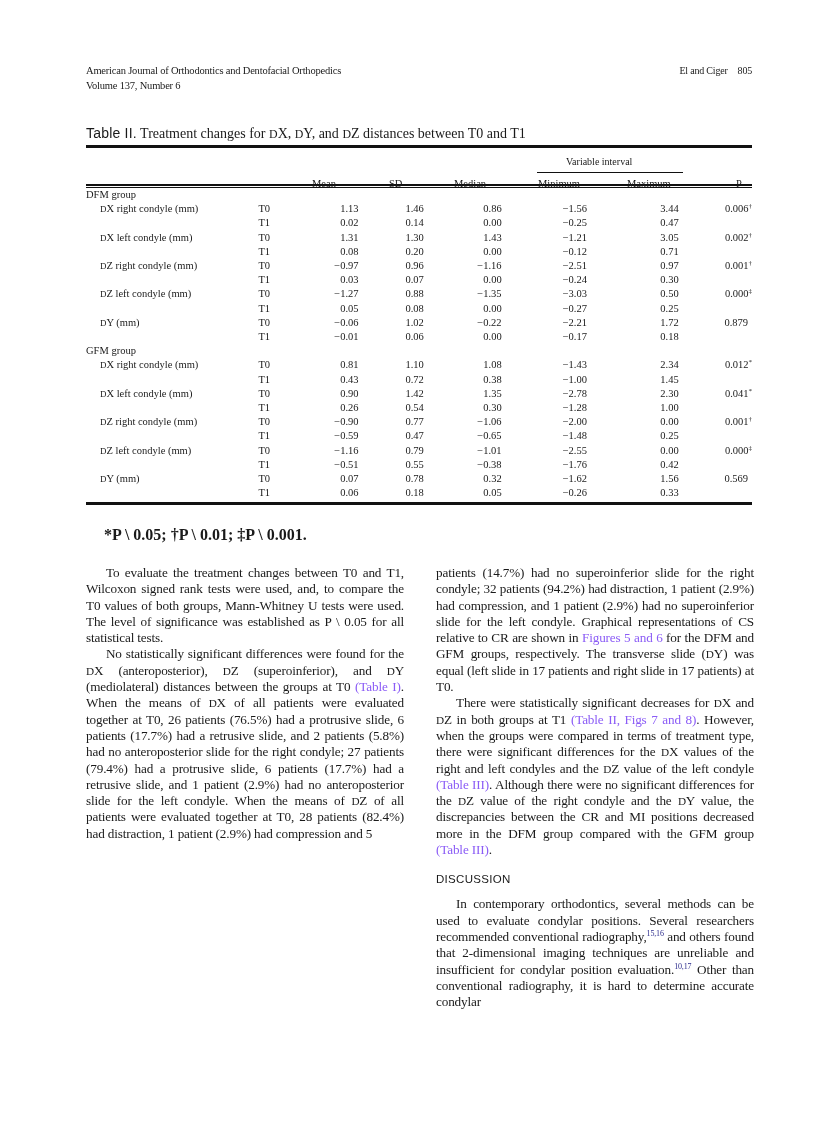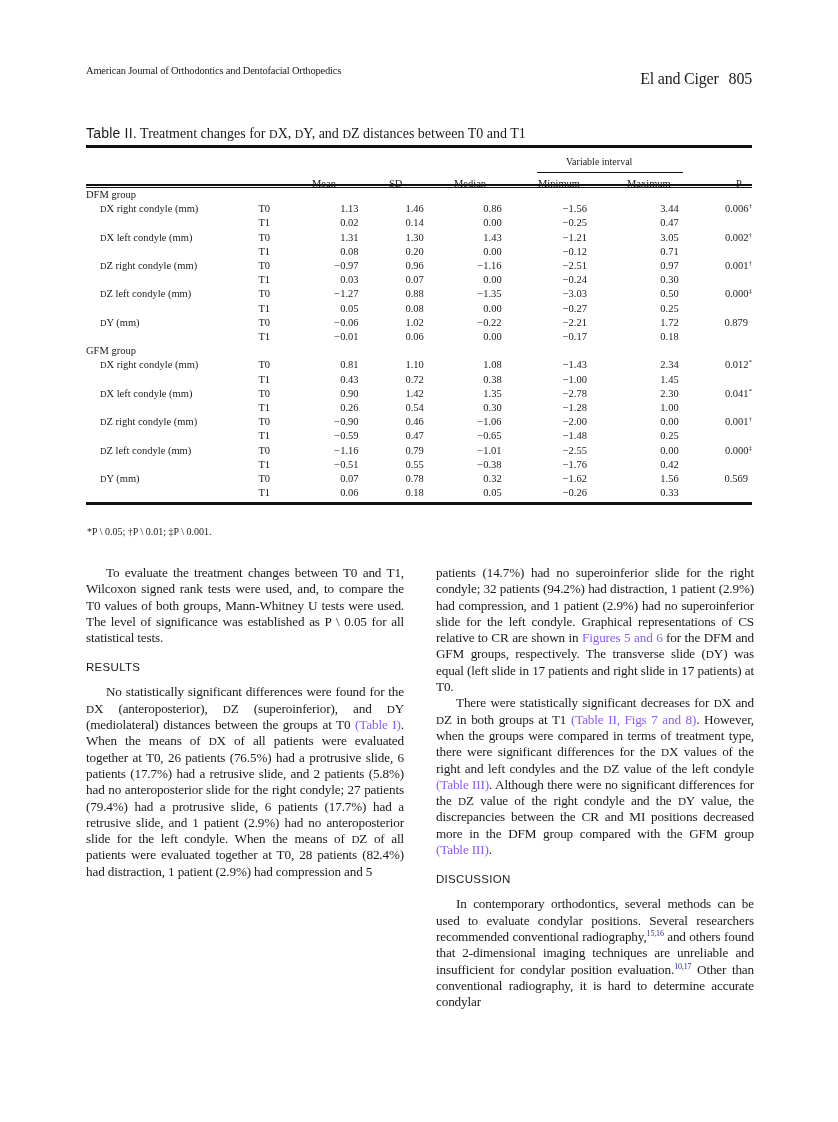--- a/index.html
+++ b/index.html
@@ -5,21 +5,21 @@
   html, body { margin: 0; padding: 0; background: #ffffff; }
   body {
     width: 838px; height: 1122px; position: relative; overflow: hidden;
     font-family: "Liberation Serif", "DejaVu Serif", serif; color: #1a1a1a;
   }
   .running-head {
     position: absolute; left: 86px; top: 63px; width: 666px;
     font-size: 10.5px; line-height: 15px; letter-spacing: -0.2px;
   }
   .running-head .left { position: absolute; left: 0; top: 0; }
-  .running-head .right { position: absolute; right: 0; top: 8px; font-size: 16px; }
+  .running-head .right { position: absolute; right: 0; top: 0; font-size: 10px; }
   .running-head .right .page { margin-left: 10px; }
 
   .table-caption {
     position: absolute; left: 86px; top: 124px; width: 670px;
     font-size: 14px; line-height: 18px;
   }
   .table-caption .label {
     font-family: "Liberation Sans", "DejaVu Sans", sans-serif; font-size: 14px;
     letter-spacing: 0.2px;
   }
@@ -35,21 +35,21 @@
 
   table.data { border-collapse: collapse; width: 666px; font-size: 10.5px; }
   table.data td { padding: 0; height: 14.2px; line-height: 14.2px; white-space: nowrap; }
   td.lbl { width: 162px; }
   td.grp { font-size: 10.5px; }
   td.var { padding-left: 14px !important; }
   td.tp { width: 50px; }
   td.num { text-align: right; }
   sup { font-size: 7px; vertical-align: top; line-height: 8px; }
 
-  .footnote { position: absolute; left: 87px; top: 526px; font-size: 10px; }
+  .footnote { position: absolute; left: 104px; top: 526px; font-size: 16px; font-weight: bold; }
 
   .col {
     position: absolute; width: 318px; font-size: 13.2px; line-height: 16.3px;
     text-align: justify; letter-spacing: -0.15px;
   }
   .col p { margin: 0; }
   .col p.ind { text-indent: 20px; }
   .col-left { left: 86px; top: 565px; }
   .col-right { left: 436px; top: 565px; }
   .section-head {
@@ -58,20 +58,21 @@
   }
   .link { color: #8b5cf6; }
   .ref { color: #2b2b8c; font-size: 8px; vertical-align: top; line-height: 9px; }
 </style>
 </head>
 <body>
 
 <div class="running-head">
   <div class="left">
     <div>American Journal of Orthodontics and Dentofacial Orthopedics</div>
+    <div>Volume 137, Number 6</div>
   </div>
   <div class="right">
     <span>El and Ciger</span><span class="page">805</span>
   </div>
 </div>
 
 <div class="table-caption">
   <span class="label">Table II.</span>
   <span><span>Treatment changes for </span><span class="sc">D</span><span>X, </span><span class="sc">D</span><span>Y, and </span><span class="sc">D</span><span>Z distances between T0 and T1</span></span>
 </div>
@@ -244,21 +245,21 @@
           <td class="num">0.54</td>
           <td class="num">0.30</td>
           <td class="num">−1.28</td>
           <td class="num">1.00</td>
           <td class="num" style="padding-right: 4px;"><span></span><sup></sup></td>
         </tr>
         <tr>
           <td class="lbl var"><span class="sc">D</span><span>Z right condyle (mm)</span></td>
           <td class="tp">T0</td>
           <td class="num">−0.90</td>
-          <td class="num">0.46</td>
+          <td class="num">0.77</td>
           <td class="num">−1.06</td>
           <td class="num">−2.00</td>
           <td class="num">0.00</td>
           <td class="num"><span>0.001</span><sup>†</sup></td>
         </tr>
         <tr>
           <td class="lbl var"></td>
           <td class="tp">T1</td>
           <td class="num">−0.59</td>
           <td class="num">0.47</td>
@@ -309,21 +310,20 @@
         </tr>
       </tbody>
   </table>
   <div class="rule-thick" style="margin-top:2px"></div>
 </div>
 
 <div class="footnote">*P \ 0.05; †P \ 0.01; ‡P \ 0.001.</div>
 
 <div class="col col-left">
   <p class="ind">To evaluate the treatment changes between T0 and T1, Wilcoxon signed rank tests were used, and, to compare the T0 values of both groups, Mann-Whitney U tests were used. The level of significance was established as P \ 0.05 for all statistical tests.</p>
-  <div class="section-head" style="margin-top:14px">RESULTS</div>
   <p class="ind"><span>No statistically significant differences were found for the </span><span class="sc">D</span><span>X (anteroposterior), </span><span class="sc">D</span><span>Z (superoinferior), and </span><span class="sc">D</span><span>Y (mediolateral) distances between the groups at T0 </span><span class="link">(Table I)</span><span>. When the means of </span><span class="sc">D</span><span>X of all patients were evaluated together at T0, 26 patients (76.5%) had a protrusive slide, 6 patients (17.7%) had a retrusive slide, and 2 patients (5.8%) had no anteroposterior slide for the right condyle; 27 patients (79.4%) had a protrusive slide, 6 patients (17.7%) had a retrusive slide, and 1 patient (2.9%) had no anteroposterior slide for the left condyle. When the means of </span><span class="sc">D</span><span>Z of all patients were evaluated together at T0, 28 patients (82.4%) had distraction, 1 patient (2.9%) had compression and 5</span></p>
 </div>
 
 <div class="col col-right">
   <p><span>patients (14.7%) had no superoinferior slide for the right condyle; 32 patients (94.2%) had distraction, 1 patient (2.9%) had compression, and 1 patient (2.9%) had no superoinferior slide for the left condyle. Graphical representations of CS relative to CR are shown in </span><span class="link">Figures 5 and 6</span><span> for the DFM and GFM groups, respectively. The transverse slide (</span><span class="sc">D</span><span>Y) was equal (left slide in 17 patients and right slide in 17 patients) at T0.</span></p>
   <p class="ind"><span>There were statistically significant decreases for </span><span class="sc">D</span><span>X and </span><span class="sc">D</span><span>Z in both groups at T1 </span><span class="link">(Table II, Figs 7 and 8)</span><span>. However, when the groups were compared in terms of treatment type, there were significant differences for the </span><span class="sc">D</span><span>X values of the right and left condyles and the </span><span class="sc">D</span><span>Z value of the left condyle </span><span class="link">(Table III)</span><span>. Although there were no significant differences for the </span><span class="sc">D</span><span>Z value of the right condyle and the </span><span class="sc">D</span><span>Y value, the discrepancies between the CR and MI positions decreased more in the DFM group compared with the GFM group </span><span class="link">(Table III)</span><span>.</span></p>
   <div class="section-head" style="margin-top:14px">DISCUSSION</div>
   <p class="ind"><span>In contemporary orthodontics, several methods can be used to evaluate condylar positions. Several researchers recommended conventional radiography,</span><sup class="ref">15,16</sup><span> and others found that 2-dimensional imaging techniques are unreliable and insufficient for condylar position evaluation.</span><sup class="ref">10,17</sup><span> Other than conventional radiography, it is hard to determine accurate condylar</span></p>
 </div>
 

